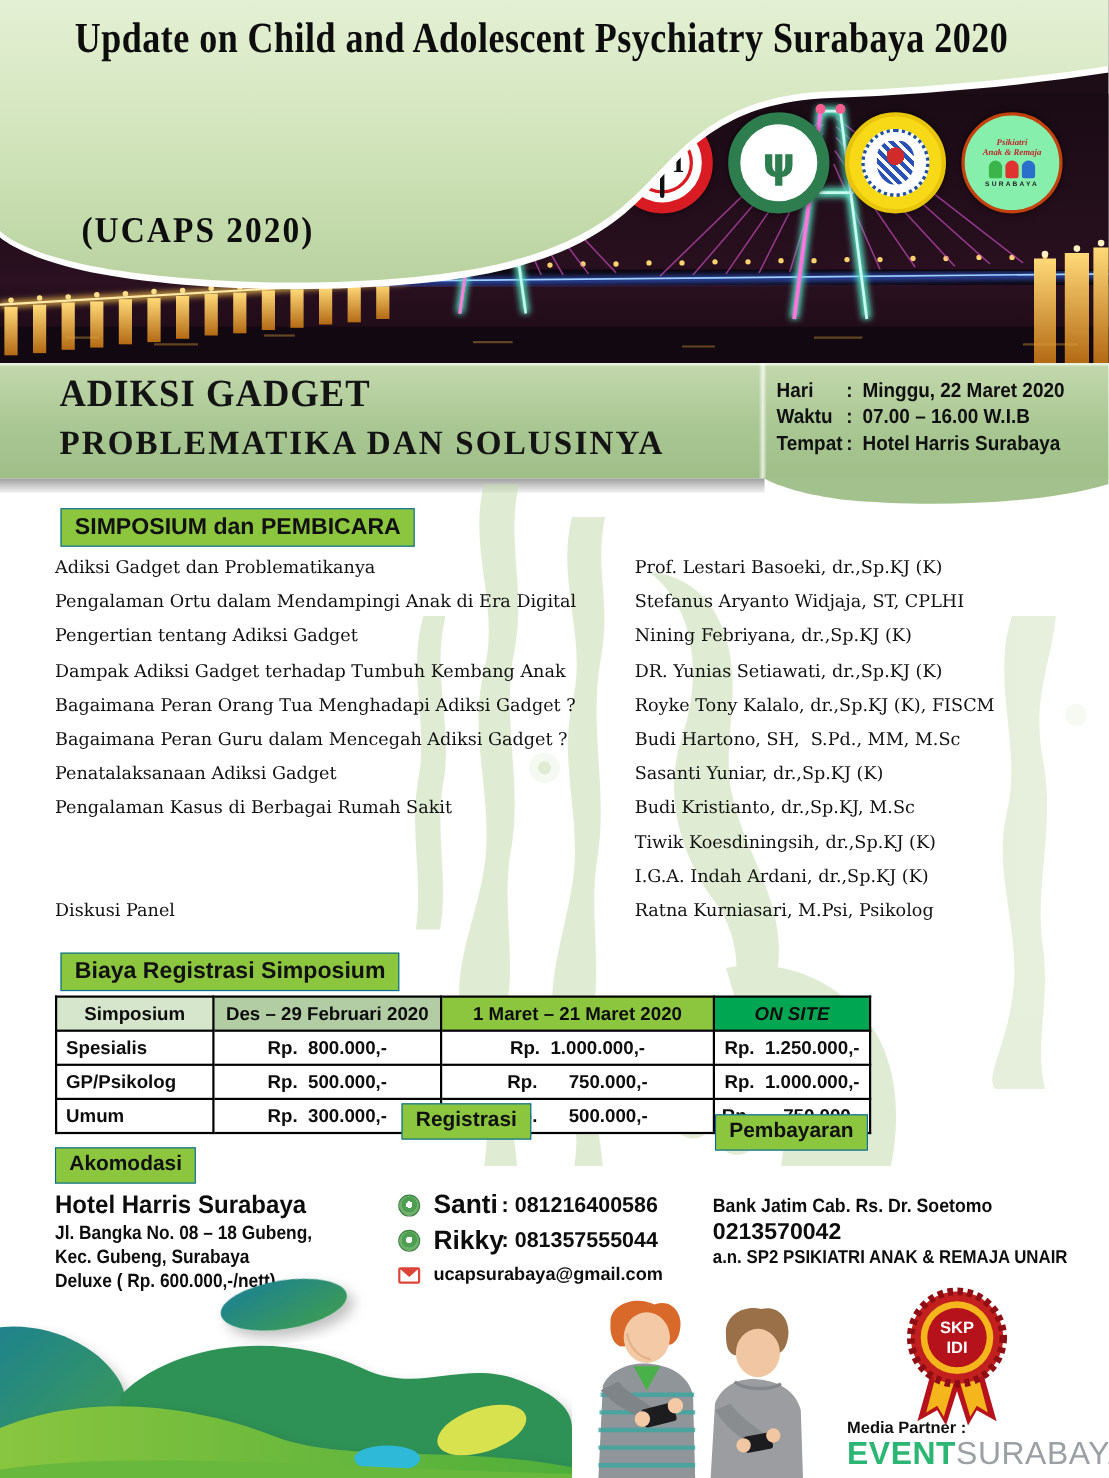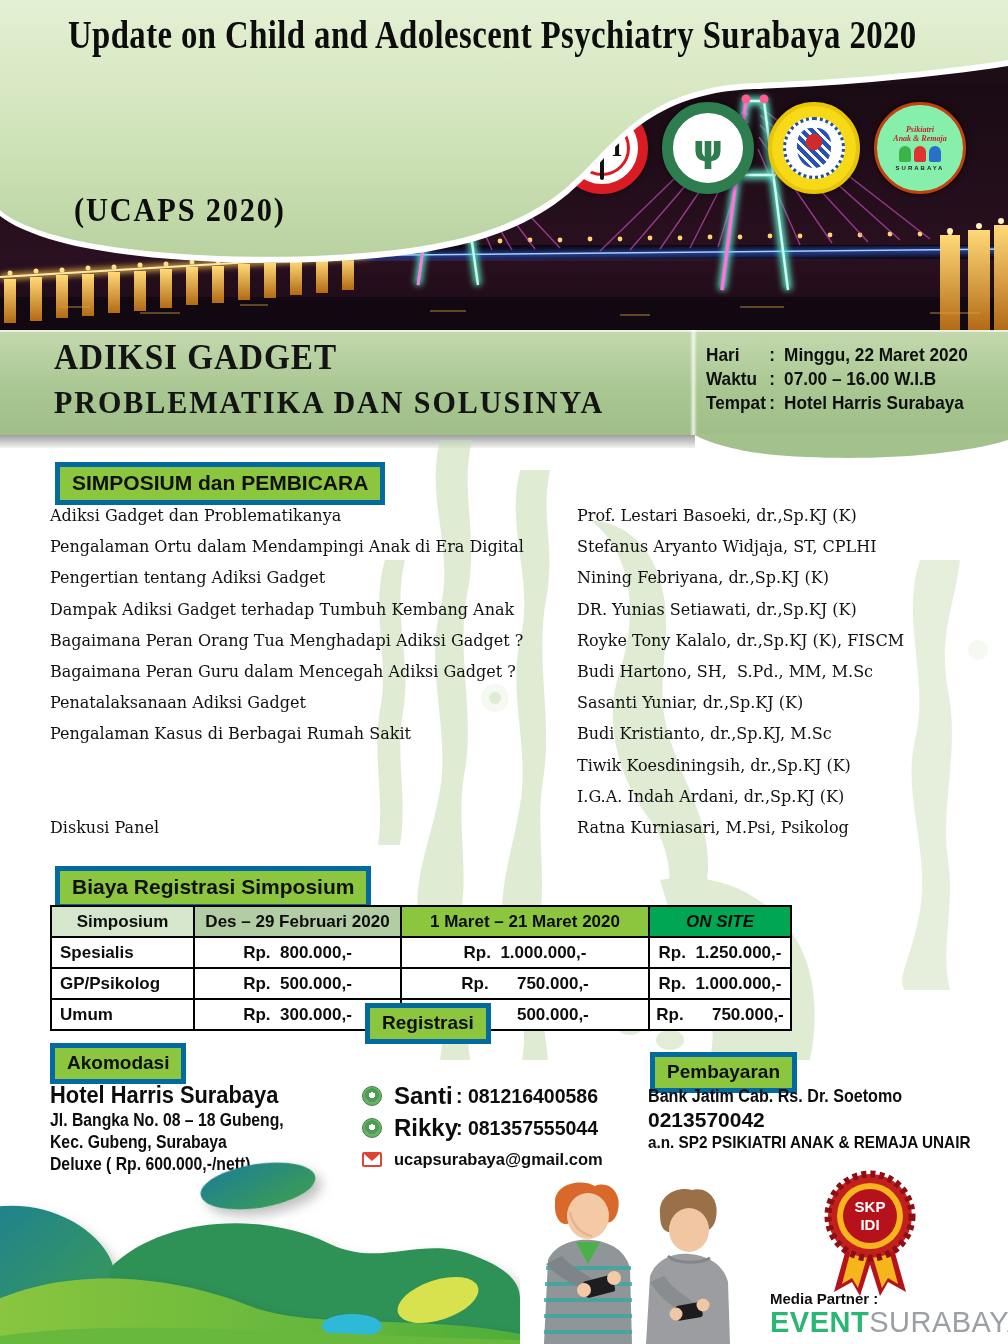--- a/index.html
+++ b/index.html
@@ -39,21 +39,21 @@
   .adiksi-1 { position:absolute; left:54px; top:338px; font-family:"Liberation Serif",serif; font-weight:bold; font-size:35px; color:#141414; letter-spacing:1px; transform:scaleX(.95); transform-origin:0 0; white-space:nowrap; }
   .adiksi-2 { position:absolute; left:54px; top:385px; font-family:"Liberation Serif",serif; font-weight:bold; font-size:31px; color:#141414; letter-spacing:2px; transform:scaleX(.97); transform-origin:0 0; white-space:nowrap; }
   .details { position:absolute; left:706px; top:344px; display:grid; grid-template-columns:64px 12px auto; column-gap:4px; row-gap:2px; font-weight:bold; font-size:18.5px; color:#101010; transform:scaleX(.93); transform-origin:0 0; }
   .details span { white-space:nowrap; }
 
   
   .watermark { position:absolute; left:290px; top:440px; width:540px; height:620px; opacity:.55; pointer-events:none; }
   .watermark2 { position:absolute; left:860px; top:560px; width:160px; height:430px; opacity:.5; pointer-events:none; }
 
   
-  .glabel { position:absolute; background:#8cc63f; border:5px solid #0369a1; color:#111; font-weight:bold; padding:4px 12px 5px 12px; white-space:nowrap; }
+  .glabel { position:absolute; background:#8cc63f; border:1px solid #0369a1; color:#111; font-weight:bold; padding:4px 12px 5px 12px; white-space:nowrap; }
   .glabel.big { font-size:21px; }
   .glabel.small { font-size:19px;text-align:center; }
 
   
   .symp-grid { position:absolute; left:50px; top:500px; width:915px; display:grid; grid-template-columns:527px auto; }
   .symp-grid .cell { height:31.2px; display:flex; align-items:center; font-family:"DejaVu Serif","Liberation Serif",serif; font-size:16px; color:#111; white-space:pre; }
 
   
   .fees-table { position:absolute; left:50px; top:905px; width:740px; border-collapse:collapse; table-layout:fixed; }
   .fees-table td, .fees-table th { border:2px solid #000; height:31px; text-align:center; vertical-align:middle; font-weight:bold; font-size:17px; color:#0d0d0d; white-space:pre; }
@@ -411,21 +411,21 @@
       <div class="wa"></div>
       <div class="nm">Rikky</div>
       <div class="num"><span>:</span>&nbsp;<span>081357555044</span></div>
     </div>
     <div class="row mailrow">
       <div class="gmail"></div>
       <div class="email">ucapsurabaya@gmail.com</div>
     </div>
   </div>
 
-  <div class="glabel small" style="left:650px; top:1052px; position:absolute;">Pembayaran</div>
+  <div class="glabel small" style="left:650px; top:1013px; position:absolute;">Pembayaran</div>
   <div class="pay">
     <div class="l1">Bank Jatim Cab. Rs. Dr. Soetomo</div>
     <div class="l2">0213570042</div>
     <div class="l3">a.n. SP2 PSIKIATRI ANAK &amp; REMAJA UNAIR</div>
   </div>
 
   <svg class="blobs" viewBox="0 0 520 186">
     <defs>
       <linearGradient id="tg" x1="0" y1="0" x2="1" y2="1">
           <stop offset="0" stop-color="#1b7f95"></stop>

